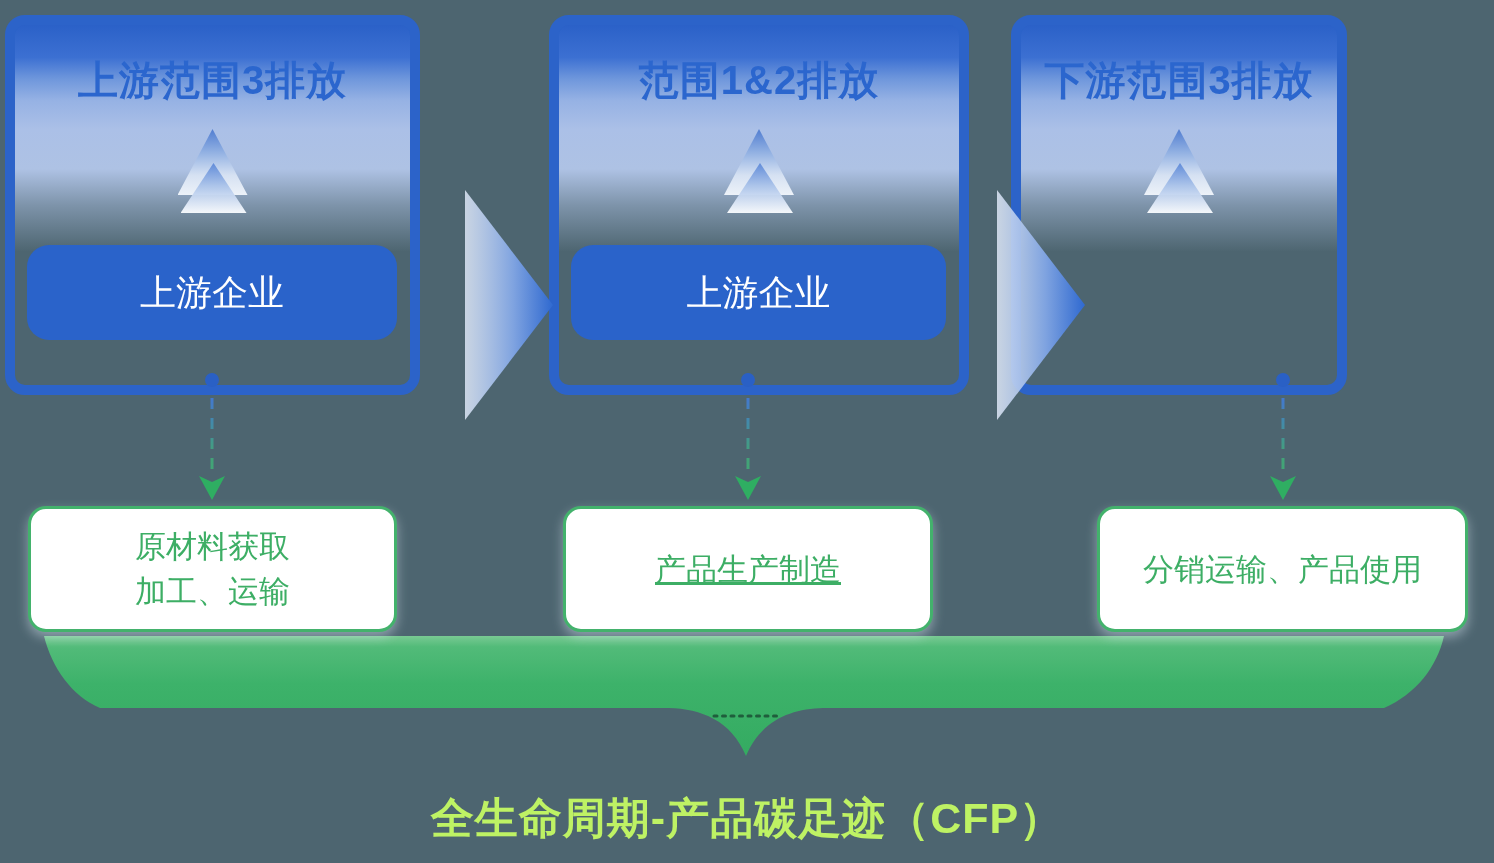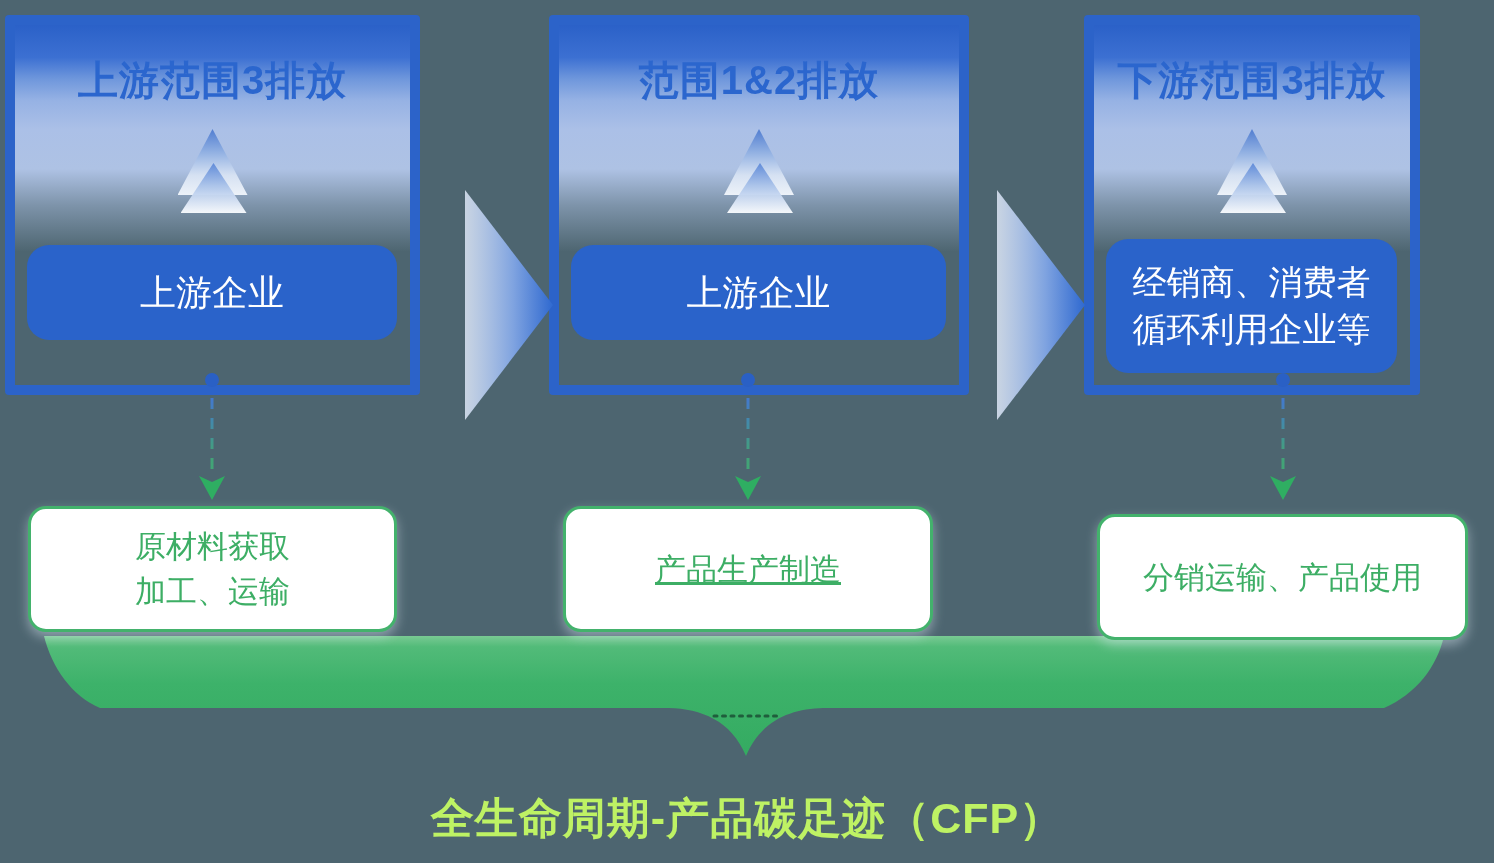--- a/index.html
+++ b/index.html
@@ -3,30 +3,30 @@
 <meta charset="utf-8">
 <style>
   html,body{margin:0;padding:0;background:#4D6570;}
   *{box-sizing:border-box;font-family:"Liberation Sans", sans-serif;}
   .canvas{
     position:relative;width:1494px;height:863px;overflow:hidden;
     background:#4D6570;
   }
   
   .panel{
-    position:absolute;top:15px;height:380px;border-radius:4px;
+    position:absolute;top:15px;height:380px;border-radius:20px;
     border:10px solid #2C63C9;
     background:linear-gradient(180deg,
       #2B61C8 0%, #3C70D2 9%, #6F97DC 15%, #96B2E4 21%,
       #ABC0E7 29%, #AEC2E4 40%, rgba(174,194,228,0.50) 50%,
       rgba(174,194,228,0.0) 63%, rgba(174,194,228,0.0) 100%);
   }
   .panel-1{left:5px;width:415px;}
   .panel-2{left:549px;width:420px;}
-  .panel-3{left:1084px;width:336px;}
+  .panel-3{left:1011px;width:336px;}
   .panel-title{
     margin-top:28px;text-align:center;
     font-size:40px;font-weight:700;color:#2B66CE;letter-spacing:1px;
   }
   
   .up-arrow{position:absolute;left:50%;top:104px;transform:translateX(-50%);
     width:90px;height:92px;}
   .up-arrow .tri-back{
     position:absolute;left:10px;top:0;width:70px;height:66px;
     clip-path:polygon(50% 0,100% 100%,0 100%);
@@ -50,21 +50,21 @@
   .process{
     position:absolute;top:506px;height:126px;background:#FFFFFF;
     border:3px solid #43B26C;border-radius:18px;
     display:flex;flex-direction:column;align-items:center;justify-content:center;
     color:#3DAE65;font-size:31px;font-weight:500;line-height:45px;text-align:center;
     box-shadow:0 5px 12px rgba(225,238,246,0.45);
   }
   .process span{display:block;}
   .process-1{left:28px;width:369px;}
   .process-2{left:563px;width:370px;text-decoration:underline;}
-  .process-3{left:1097px;width:371px;margin-top:8px;}
+  .process-3{left:1097px;width:371px;}
   
   .overlay{position:absolute;left:0;top:0;width:1494px;height:863px;pointer-events:none;}
   
   .footer-label{
     position:absolute;left:0;right:0;top:790px;text-align:center;
     font-size:43px;font-weight:700;color:#bef264;letter-spacing:1px;
   }
 </style>
 </head>
 <body>
@@ -93,24 +93,20 @@
       <span>上游企业</span>
       <span></span>
     </div>
   </div>
 
   <div class="panel panel-3">
     <div class="panel-title">下游范围3排放</div>
     <div class="up-arrow">
       <div class="tri-back"></div>
       <div class="tri-front"></div>
-    </div>
-    <div class="entity">
-      <span>经销商、消费者</span>
-      <span>循环利用企业等</span>
     </div>
   </div>
 
   <svg class="overlay" viewBox="0 0 1494 863">
     <defs>
       <linearGradient id="triGrad1" gradientUnits="userSpaceOnUse" x1="465" y1="305" x2="553" y2="305">
         <stop offset="0" stop-color="#DFE8F7" stop-opacity="0.85"></stop>
         <stop offset="0.55" stop-color="#7FA3E0"></stop>
         <stop offset="1" stop-color="#2F69D0"></stop>
       </linearGradient>

